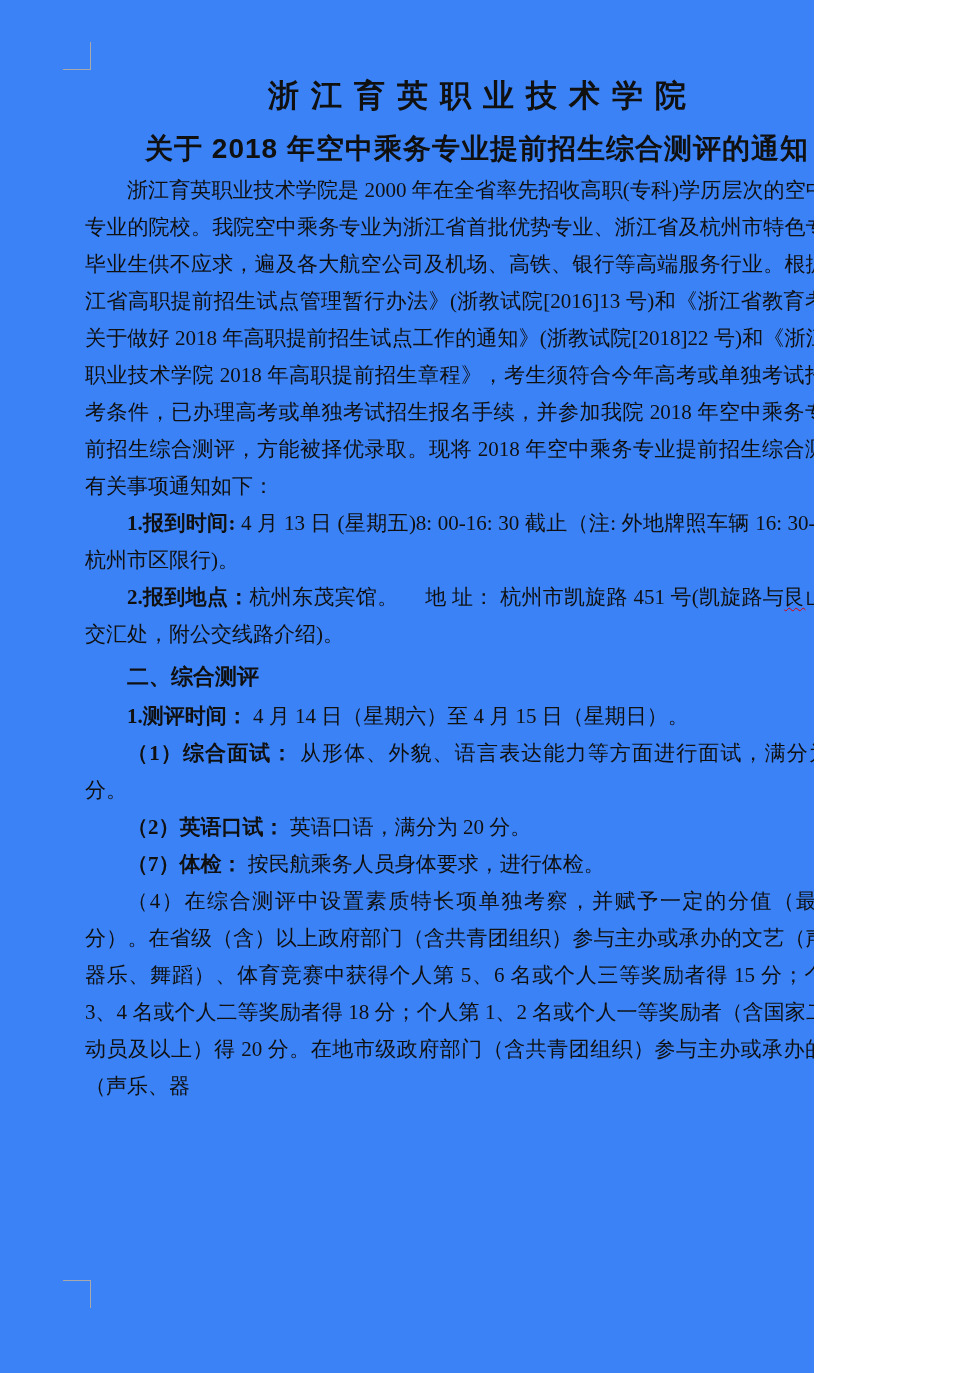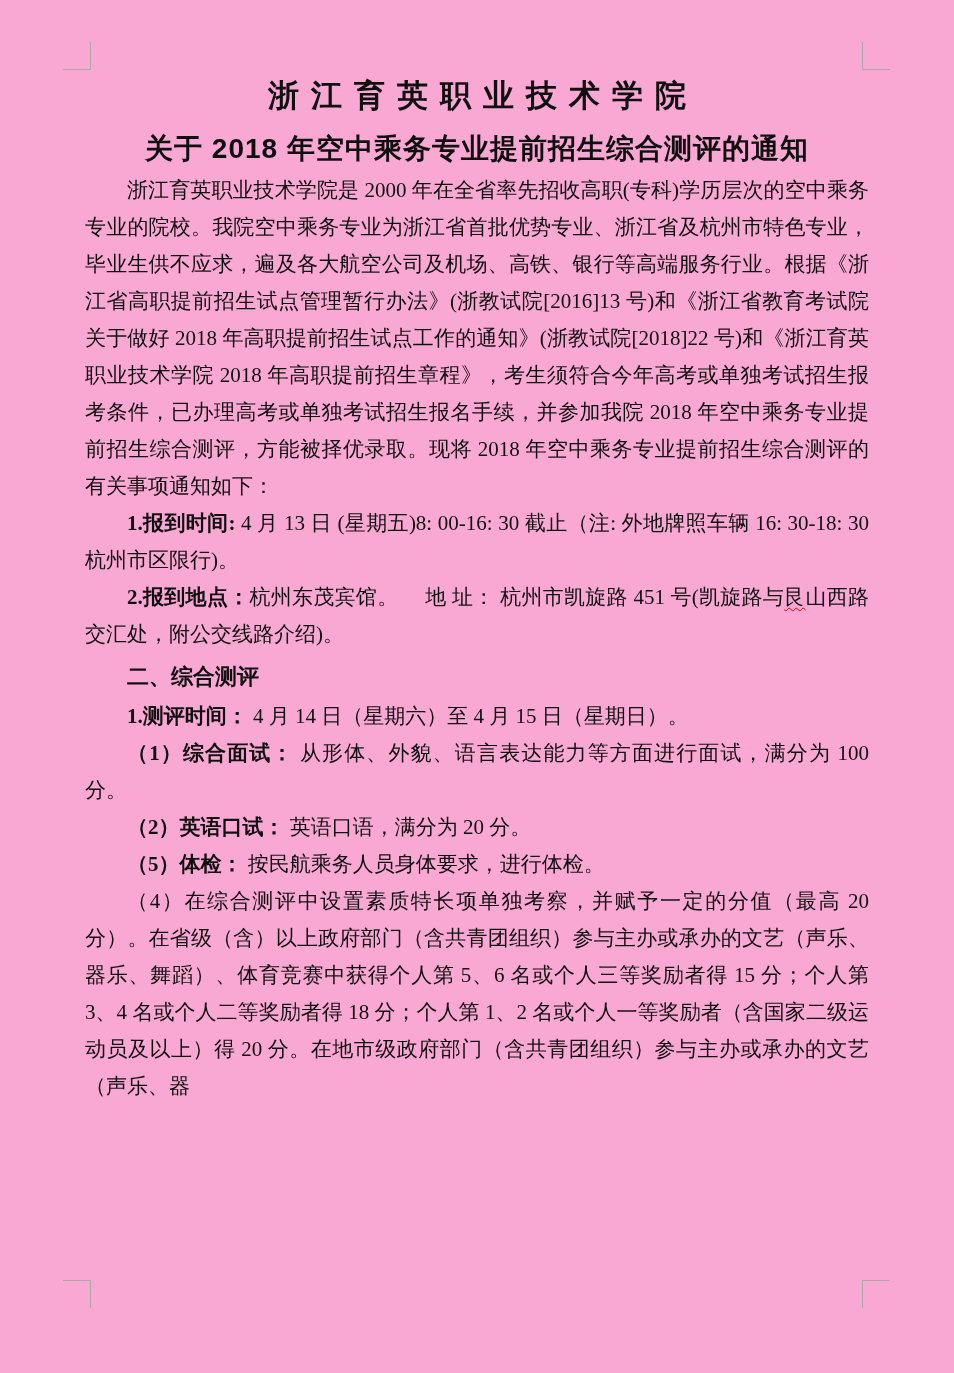--- a/index.html
+++ b/index.html
@@ -1,19 +1,19 @@
 <!DOCTYPE html>
 <html><head>
 <meta charset="utf-8">
 <style>
   html,body { margin:0; padding:0; background:#ffffff; }
   .page {
     position:relative;
-    width:954px; height:1373px;
-    background:#f9a8d4;
+    width:814px; height:1373px;
+    background:#3b82f6;
     overflow:hidden;
     color:#101010;
     font-family:"Liberation Serif","DejaVu Serif",serif;
   }
   .content { position:absolute; left:85px; top:76px; width:784px; }
 
   .doc-title {
     margin:0 0 14px 0;
     text-align:center;
     font-size:31px;
@@ -89,18 +89,18 @@
 
     <h2 class="sec">二、综合测评</h2>
 
     <p class="par"><b>1.测评时间：</b><span> 4 月 14 日（星期六）至 4 月 15 日（星期日）。</span></p>
 
 
     <p class="par"><b>（1）综合面试：</b><span> 从形体、外貌、语言表达能力等方面进行面试，满分为 100 分。</span></p>
 
     <p class="par"><b>（2）英语口试：</b><span> 英语口语，满分为 20 分。</span></p>
 
-    <p class="par"><b>（5）体检：</b><span> 按民航乘务人员身体要求，进行体检。</span></p>
+    <p class="par"><b>（7）体检：</b><span> 按民航乘务人员身体要求，进行体检。</span></p>
 
     <p class="par"><span>（4）在综合测评中设置素质特长项单独考察，并赋予一定的分值（最高 20 分）。在省级（含）以上政府部门（含共青团组织）参与主办或承办的文艺（声乐、器乐、舞蹈）、体育竞赛中获得个人第 5、6 名或个人三等奖励者得 15 分；个人第 3、4 名或个人二等奖励者得 18 分；个人第 1、2 名或个人一等奖励者（含国家二级运动员及以上）得 20 分。在地市级政府部门（含共青团组织）参与主办或承办的文艺（声乐、器</span></p>
 
   </div>
 </div>
 
 </body></html>

